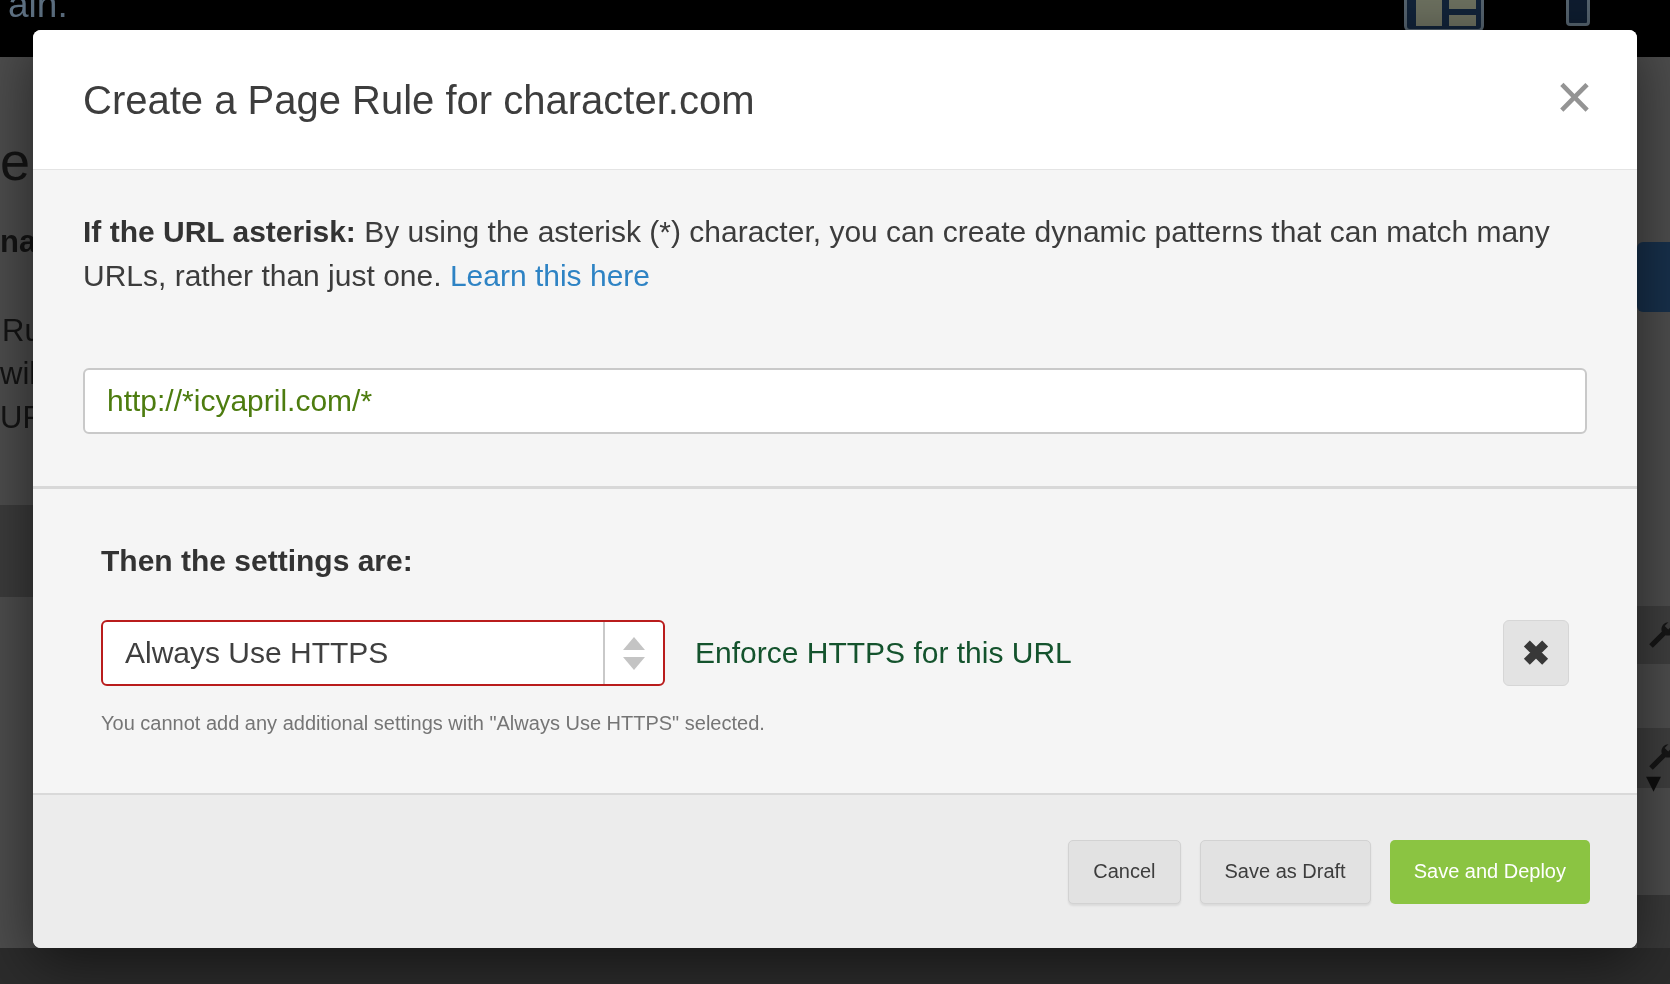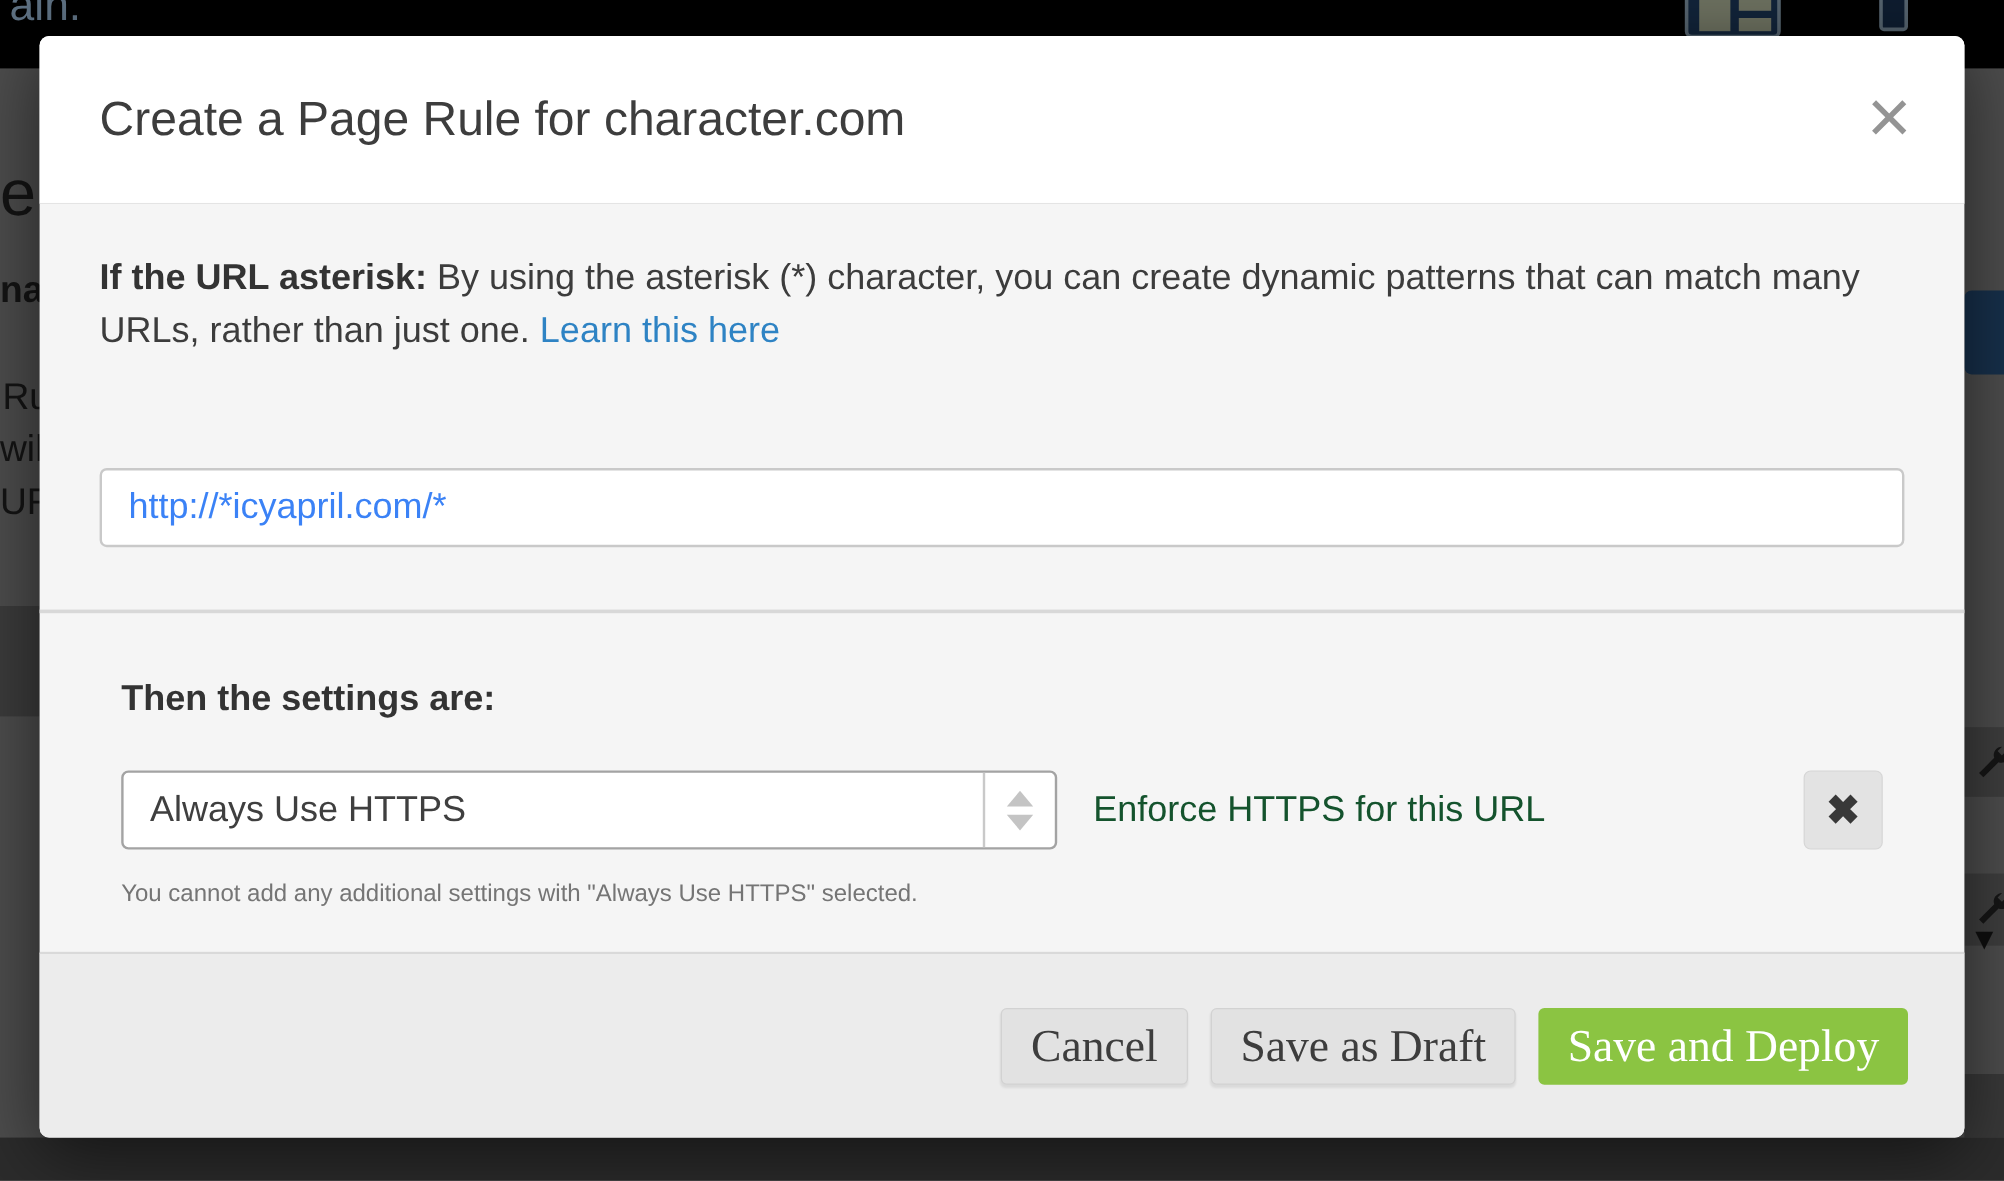--- a/index.html
+++ b/index.html
@@ -39,49 +39,49 @@
                   border-bottom:1px solid #e4e4e4; border-radius:8px 8px 0 0; }
   .modal-title { position:absolute; left:50px; top:50%; transform:translateY(-50%);
                  font-size:40px; color:#3d3d3d; }
   .modal-close { position:absolute; right:44px; top:50%; transform:translateY(-54%);
                  font-size:64px; line-height:1; color:#949494; cursor:pointer; font-weight:300; }
 
   .section-url { padding:40px 50px 0 50px; }
   .intro { font-size:30px; color:#3c3c3c; line-height:1.47; max-width:1480px; }
   .intro .lead { font-weight:bold; color:#333; }
   .intro a { color:#2e83c4; text-decoration:none; cursor:pointer; }
-  .url-input { display:block; margin-top:92px; width:100%; height:66px;
+  .url-input { display:block; margin-top:70px; width:100%; height:66px;
                border:2px solid #c9c9c9; border-radius:6px; background:#fff;
-               font-family:"Liberation Sans", sans-serif; font-size:30px; color:#3b82f6; padding:0 22px; }
+               font-family:"Liberation Sans", sans-serif; font-size:30px; color:#4d7c0f; padding:0 22px; }
   .section-divider { margin-top:52px; border-top:3px solid #d8d8d8; }
 
   .section-settings { padding:0 68px; }
   .settings-heading { margin-top:55px; font-size:30px; font-weight:bold; color:#333; }
   .settings-row { margin-top:42px; display:flex; align-items:center; }
-  .select-box { width:780px; height:66px; background:#fff; border:2px solid #a3a3a3;
+  .select-box { width:564px; height:66px; background:#fff; border:2px solid #b91c1c;
                 border-radius:6px; display:flex; align-items:stretch; cursor:pointer;justify-content:flex-end; }
   .select-label { flex:1; padding-left:22px; line-height:62px; font-size:30px; color:#3f3f3f;
                   white-space:nowrap; overflow:hidden; }
   .select-arrows { width:60px; border-left:2px solid #c9c9c9; display:flex; flex-direction:column;
                    align-items:center; justify-content:center; gap:7px; }
   .arr-up   { width:0; height:0; border-left:11px solid transparent; border-right:11px solid transparent;
               border-bottom:13px solid #c4c4c4; }
   .arr-down { width:0; height:0; border-left:11px solid transparent; border-right:11px solid transparent;
               border-top:13px solid #c4c4c4; }
   .setting-desc { margin-left:30px; font-size:30px; color:#14532d; flex:1; }
   .remove-btn { width:66px; height:66px; background:#e3e3e3; border:1px solid #d6d6d6; border-radius:6px;
                 display:flex; align-items:center; justify-content:center; cursor:pointer;
                 font-size:34px; font-weight:bold; color:#383838; }
   .helper { margin-top:26px; font-size:20px; color:#757575; }
 
   .modal-footer { position:absolute; left:0; right:0; bottom:0; height:155px;
                   background:#ececec; border-top:2px solid #d9d9d9; border-radius:0 0 8px 8px;
                   display:flex; align-items:center; justify-content:flex-end; padding:0 47px; gap:19px; }
-  .btn { height:64px; border-radius:5px; font-family:Liberation Serif, serif;
-         font-size:38px; padding:0 24px; border:none; cursor:pointer; white-space:nowrap; }
+  .btn { height:64px; border-radius:5px; font-family:Liberation Sans, sans-serif;
+         font-size:20px; padding:0 24px; border:none; cursor:pointer; white-space:nowrap; }
   .btn-gray { background:#e2e2e2; color:#3d3d3d; border:1px solid #d2d2d2;
               box-shadow:0 2px 2px rgba(0,0,0,0.08); }
   .btn-green { background:#8bc442; color:#ffffff; }
 </style>
 </head>
 <body>
 
 <div class="bg-topbar">
   <span class="bg-topbar-text">ain.</span>
   <span class="bg-header-icon">

